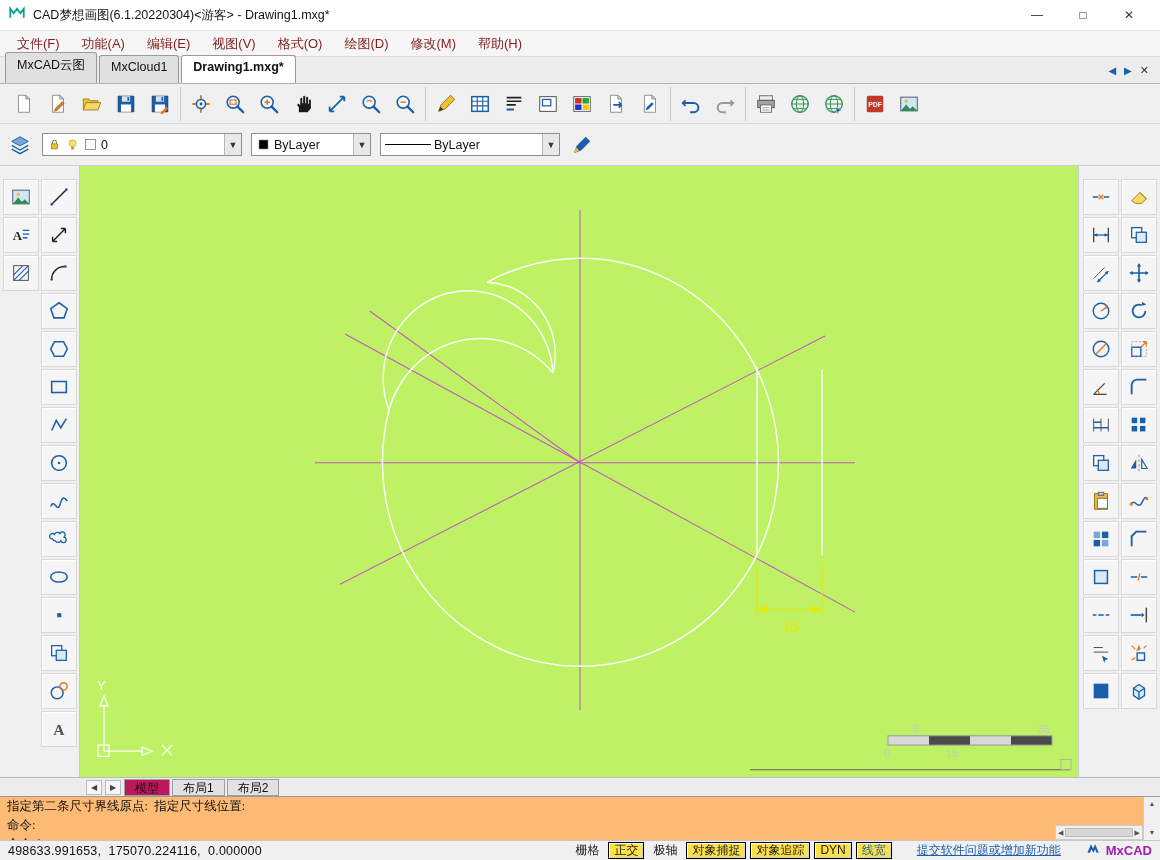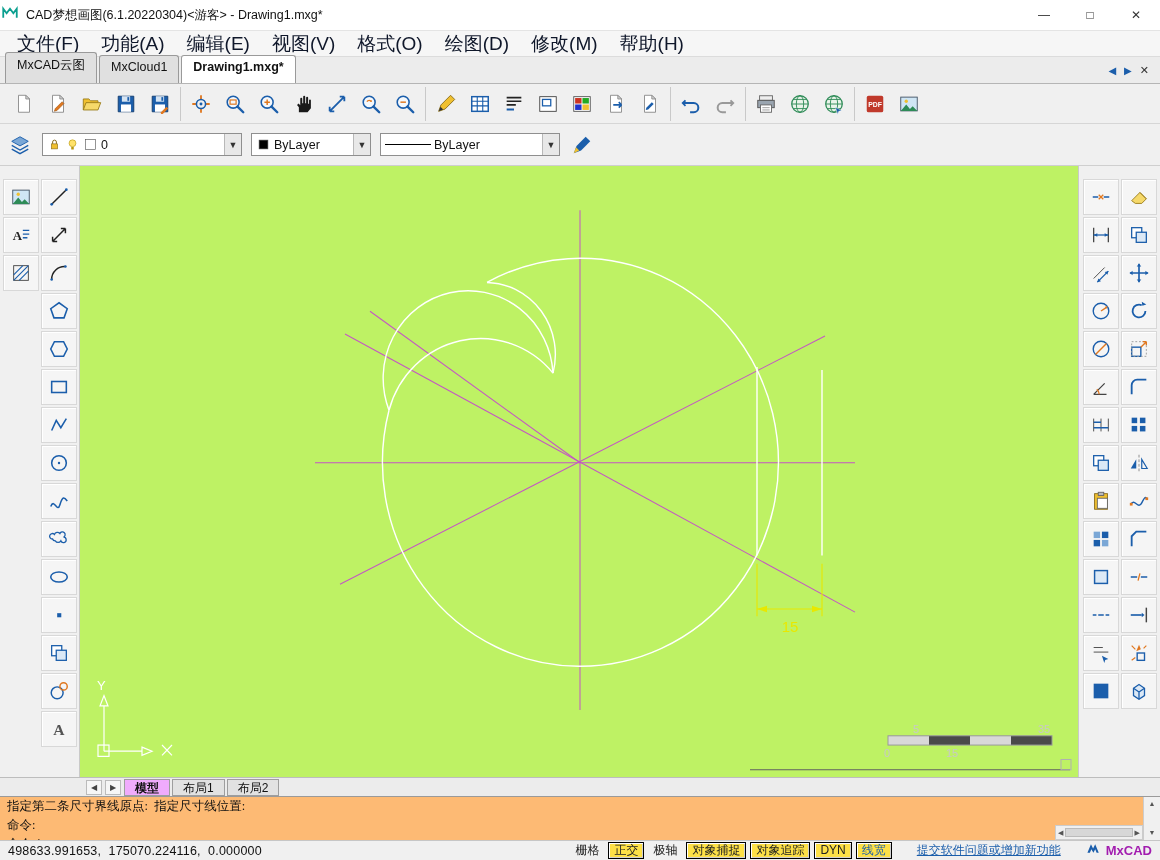--- a/index.html
+++ b/index.html
@@ -1,26 +1,26 @@
 <!DOCTYPE html>
 <html><head>
 <meta charset="utf-8">
 <style>
   *{margin:0;padding:0;box-sizing:border-box}
   html,body{width:1160px;height:860px;overflow:hidden}
   body{font-family:"Liberation Sans","DejaVu Sans",sans-serif;font-size:13px;background:#f0f0f0;color:#111}
   .app{width:1160px;height:860px;display:flex;flex-direction:column}
   
-  .titlebar{height:30px;background:#ffffff;display:flex;align-items:center;padding:0 1px;gap:7px;flex:none}
+  .titlebar{height:30px;background:#ffffff;display:flex;align-items:center;padding:0 8px;gap:7px;flex:none}
   .titlebar .title{font-size:12.5px;color:#111;white-space:pre}
   .wbtns{margin-left:auto;display:flex}
   .wbtn{width:46px;height:30px;display:flex;align-items:center;justify-content:center;font-size:12px;color:#333}
   
   .menubar{height:27px;background:#f6f6f6;border-top:1px solid #e4e4e4;border-bottom:1px solid #dcdcdc;display:flex;align-items:center;padding:0 6px;flex:none}
-  .menu-item{padding:20px 11px;font-size:19px;color:#0f172a}
+  .menu-item{padding:20px 11px;font-size:13px;color:#7f1d1d}
   
   .tabbar{height:27px;background:#ececec;border-bottom:1px solid #b5b5b5;display:flex;align-items:flex-end;padding:0 5px;gap:2px;flex:none}
   .dtab{padding:4px 11px 9px;border:1px solid #9a9a9a;border-bottom:none;border-radius:3px 3px 0 0;background:#e0e0e0;font-size:12.5px;white-space:nowrap}
   .dtab.active{background:#fff;font-weight:bold}
   .tab-nav{margin-left:auto;display:flex;gap:8px;align-items:center;padding:0 6px 6px;font-size:10px;color:#1b5eab}
   
   .toolbar{height:40px;background:#f0f0f0;border-bottom:1px solid #d6d6d6;display:flex;align-items:center;padding:0 4px;flex:none}
   .tgroup{display:flex;align-items:center;padding:0 3px;border-right:1px solid #c9c9c9;height:34px}
   .tgroup:last-child{border-right:none}
   .icon-btn{width:34px;height:32px;display:flex;align-items:center;justify-content:center}
@@ -40,21 +40,21 @@
   .rtools{width:82px;background:#f0f0f0;border-left:1px solid #c9c9c9;display:grid;grid-template-columns:38px 38px;align-content:start;justify-content:center;padding-top:12px}
   .ltools .icon-btn,.rtools .icon-btn{width:36px;height:36px;border:1px solid #d8d8d8;background:#f5f5f5;margin:1px;box-shadow:inset 1px 1px 0 #fff}
   .icon-spacer{width:36px;height:36px;margin:1px}
   .canvas{flex:1;background:#bef264;position:relative}
   .canvas svg{position:absolute;left:0;top:0;width:100%;height:100%}
   .canvas svg text{font-family:"Liberation Sans","DejaVu Sans",sans-serif}
   
   .layoutbar{height:19px;background:#ececec;border-top:1px solid #bdbdbd;display:flex;align-items:center;padding-left:86px;gap:3px;font-size:12px;flex:none}
   .lnav{width:16px;height:15px;line-height:13px;text-align:center;font-size:8px;color:#444;border:1px solid #bbb;background:#f6f6f6}
   .ltab{padding:0 10px;height:17px;line-height:16px;border:1px solid #9e9e9e;background:#e2e2e2;font-size:12px}
-  .ltab.active{background:#f0abfc;font-weight:bold}
+  .ltab.active{background:#be185d;font-weight:normal}
   
   .cmdarea{height:44px;background:#fdba74;border-top:1px solid #9a9a9a;position:relative;font-family:Liberation Serif, serif;font-size:12.5px;color:#111;flex:none}
   .cmd-lines{position:absolute;left:0;top:0;right:17px;bottom:0;overflow:hidden}
   .cmd-line{height:19px;line-height:19px;padding-left:7px;white-space:pre}
   .caret{display:inline-block;color:#000;font-weight:bold;margin-left:2px}
   .vscroll{position:absolute;right:0;top:0;bottom:0;width:17px;background:#f0f0f0;border-left:1px solid #ccc;display:flex;flex-direction:column;justify-content:space-between;align-items:center;font-size:7px;color:#555;padding:3px 0}
   .hscroll{position:absolute;right:17px;bottom:0;width:88px;height:15px;background:#f0f0f0;border:1px solid #ccc;display:flex;align-items:center;font-size:7px;color:#555;padding:0 2px}
   .hthumb{flex:1;height:9px;background:#d7d7d7;border:1px solid #bbb;margin:0 2px}
   
   .statusbar{height:20px;background:#f0f0f0;border-top:1px solid #c6c6c6;display:flex;align-items:center;font-size:12px;padding:0 8px;gap:6px;flex:none}

